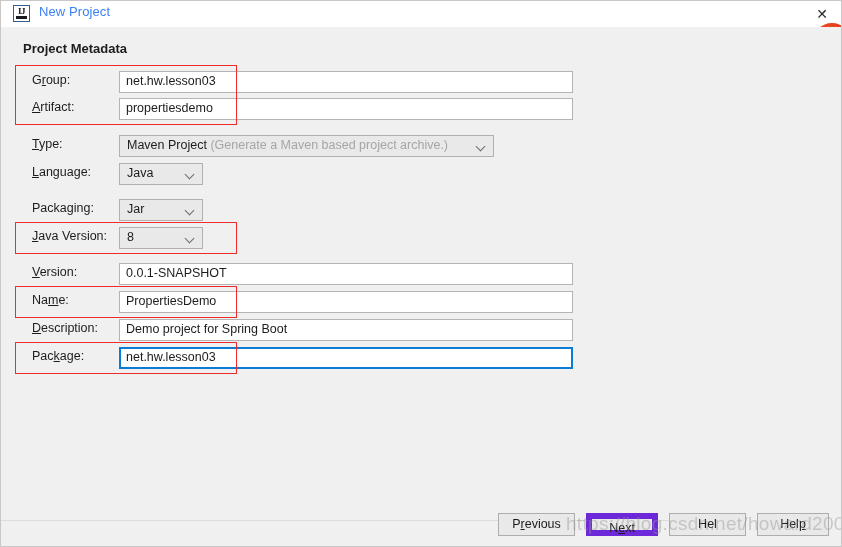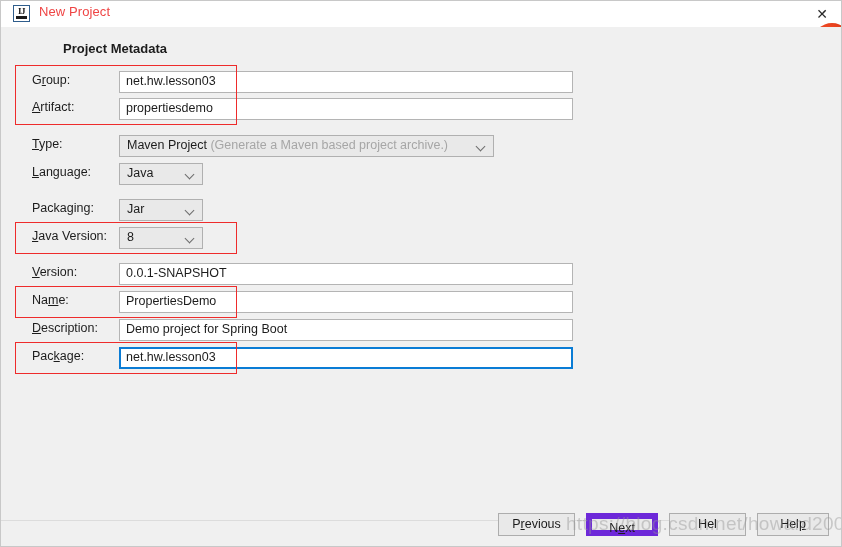--- a/index.html
+++ b/index.html
@@ -52,21 +52,21 @@
   #ij-icon .ij-bar {
     position: absolute;
     left: 2px; bottom: 2px;
     width: 11px; height: 3px;
     background: #1b1b1b;
   }
   #window-title {
     position: absolute;
     left: 38px; top: 3px;
     font-size: 13px;
-    color: #ef4444;
+    color: #3b82f6;
     letter-spacing: 0.1px;
   }
   #close-btn {
     position: absolute;
     right: 10px; top: 3px;
     width: 22px; height: 20px;
     font-size: 14px;
     color: #2a2a2a;
     text-align: center;
     line-height: 20px;
@@ -106,21 +106,20 @@
     width: 840px;
     height: 493px;
     background: #f0f0f0;
   }
   #section-title {
     position: absolute;
     left: 22px; top: 14px;
     font-size: 13px;
     font-weight: bold;
     color: #1c1c1c;
-    margin-left: 40px;
   }
 
   
   .row {
     position: absolute;
     left: 0;
     width: 840px;
     height: 22px;
     margin-left: 8px;
   }

